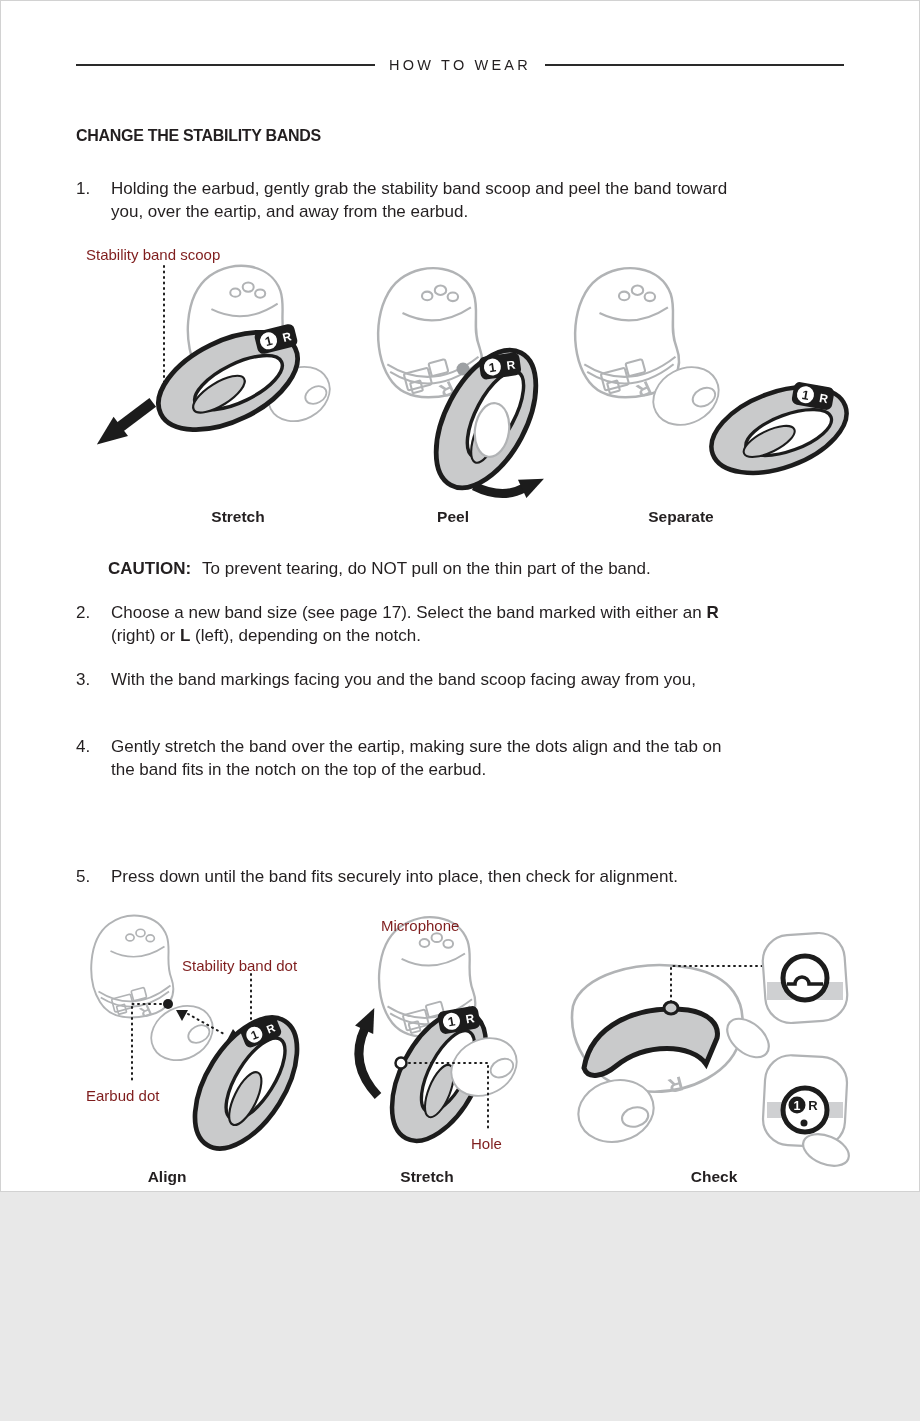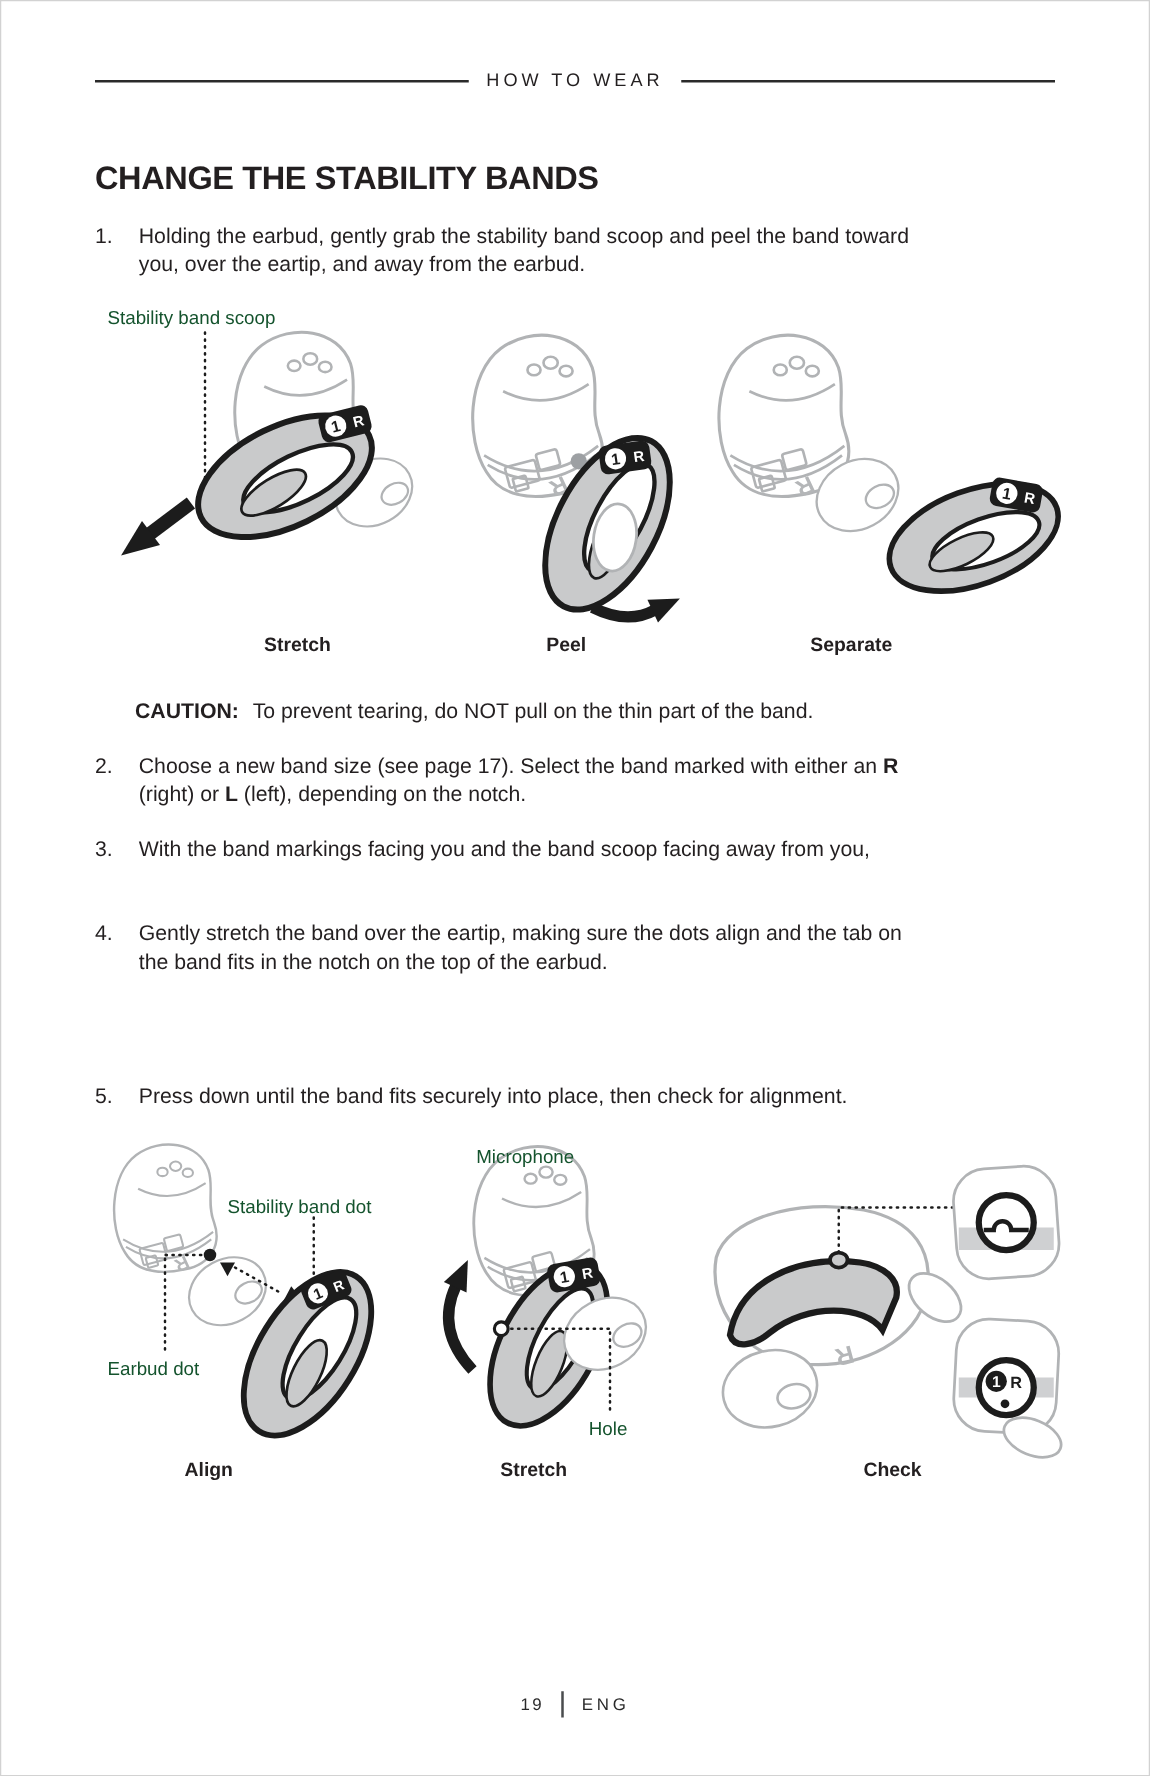--- a/index.html
+++ b/index.html
@@ -1,33 +1,33 @@
 <!DOCTYPE html>
 <html><head>
 <meta charset="utf-8">
 <style>
   html,body{margin:0;padding:0;background:#e8e8e8;}
-  .page{position:relative;width:920px;height:1421px;margin:0 auto;background:#ffffff;
+  .page{position:relative;width:920px;height:1192px;margin:0 auto;background:#ffffff;
         border:1px solid #d2d2d2;box-sizing:border-box;overflow:hidden;
         font-family:"Liberation Sans", sans-serif;color:#231f20;}
   
   .hdr{position:absolute;left:75px;right:75px;top:56px;display:flex;align-items:center;gap:14px;}
   .hline{flex:1;border-top:2px solid #2a2a2a;}
   .hdr-text{font-size:14.5px;letter-spacing:3.2px;font-weight:400;white-space:nowrap;}
   
-  .title{position:absolute;left:75px;top:126px;font-size:26px;font-weight:700;letter-spacing:-0.3px;white-space:nowrap;}
+  .title{position:absolute;left:75px;top:126px;font-size:16px;font-weight:700;letter-spacing:-0.3px;white-space:nowrap;}
   
   .step{position:absolute;left:75px;width:790px;display:flex;font-size:17px;line-height:23px;}
   .num{width:35px;flex:none;}
   .stext{white-space:nowrap;}
   .inline-note{position:absolute;left:107px;display:flex;font-size:17px;line-height:23px;align-items:flex-end;}
   .inline-note .lbl{font-weight:700;margin-right:11px;white-space:nowrap;}
   
   .figure{position:absolute;left:75px;width:790px;}
-  .callout{position:absolute;font-size:15px;color:#14532d;white-space:nowrap;}
+  .callout{position:absolute;font-size:15px;color:#7f1d1d;white-space:nowrap;}
   .cap{position:absolute;top:262px;transform:translateX(-50%);font-size:15.5px;font-weight:700;white-space:nowrap;}
   svg{overflow:visible;display:block;}
   .bodyp{fill:#fff;stroke:#b1b3b5;stroke-width:2.6;}
   .oln{fill:none;stroke:#b1b3b5;stroke-width:2.2;}
   .olnf{fill:#fff;stroke:#b1b3b5;stroke-width:2.2;}
   .rletter{font-family:"Liberation Sans",sans-serif;font-weight:700;font-size:20px;fill:#b4b6b8;text-anchor:middle;}
   .bandouter{fill:#c9cacb;stroke:#1c1c1c;stroke-width:5.5;}
   .bandinner{fill:#fff;stroke:#1c1c1c;stroke-width:4;}
   .bandscoop{fill:#c9cacb;stroke:#1c1c1c;stroke-width:2.5;}
   .bn{font-family:"Liberation Sans",sans-serif;font-weight:700;font-size:15px;fill:#1c1c1c;text-anchor:middle;}

